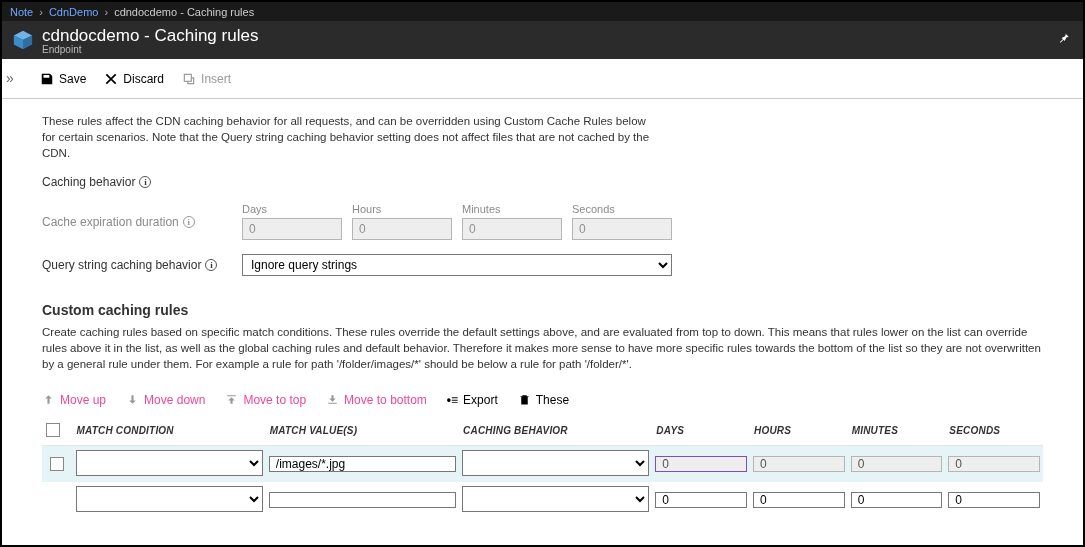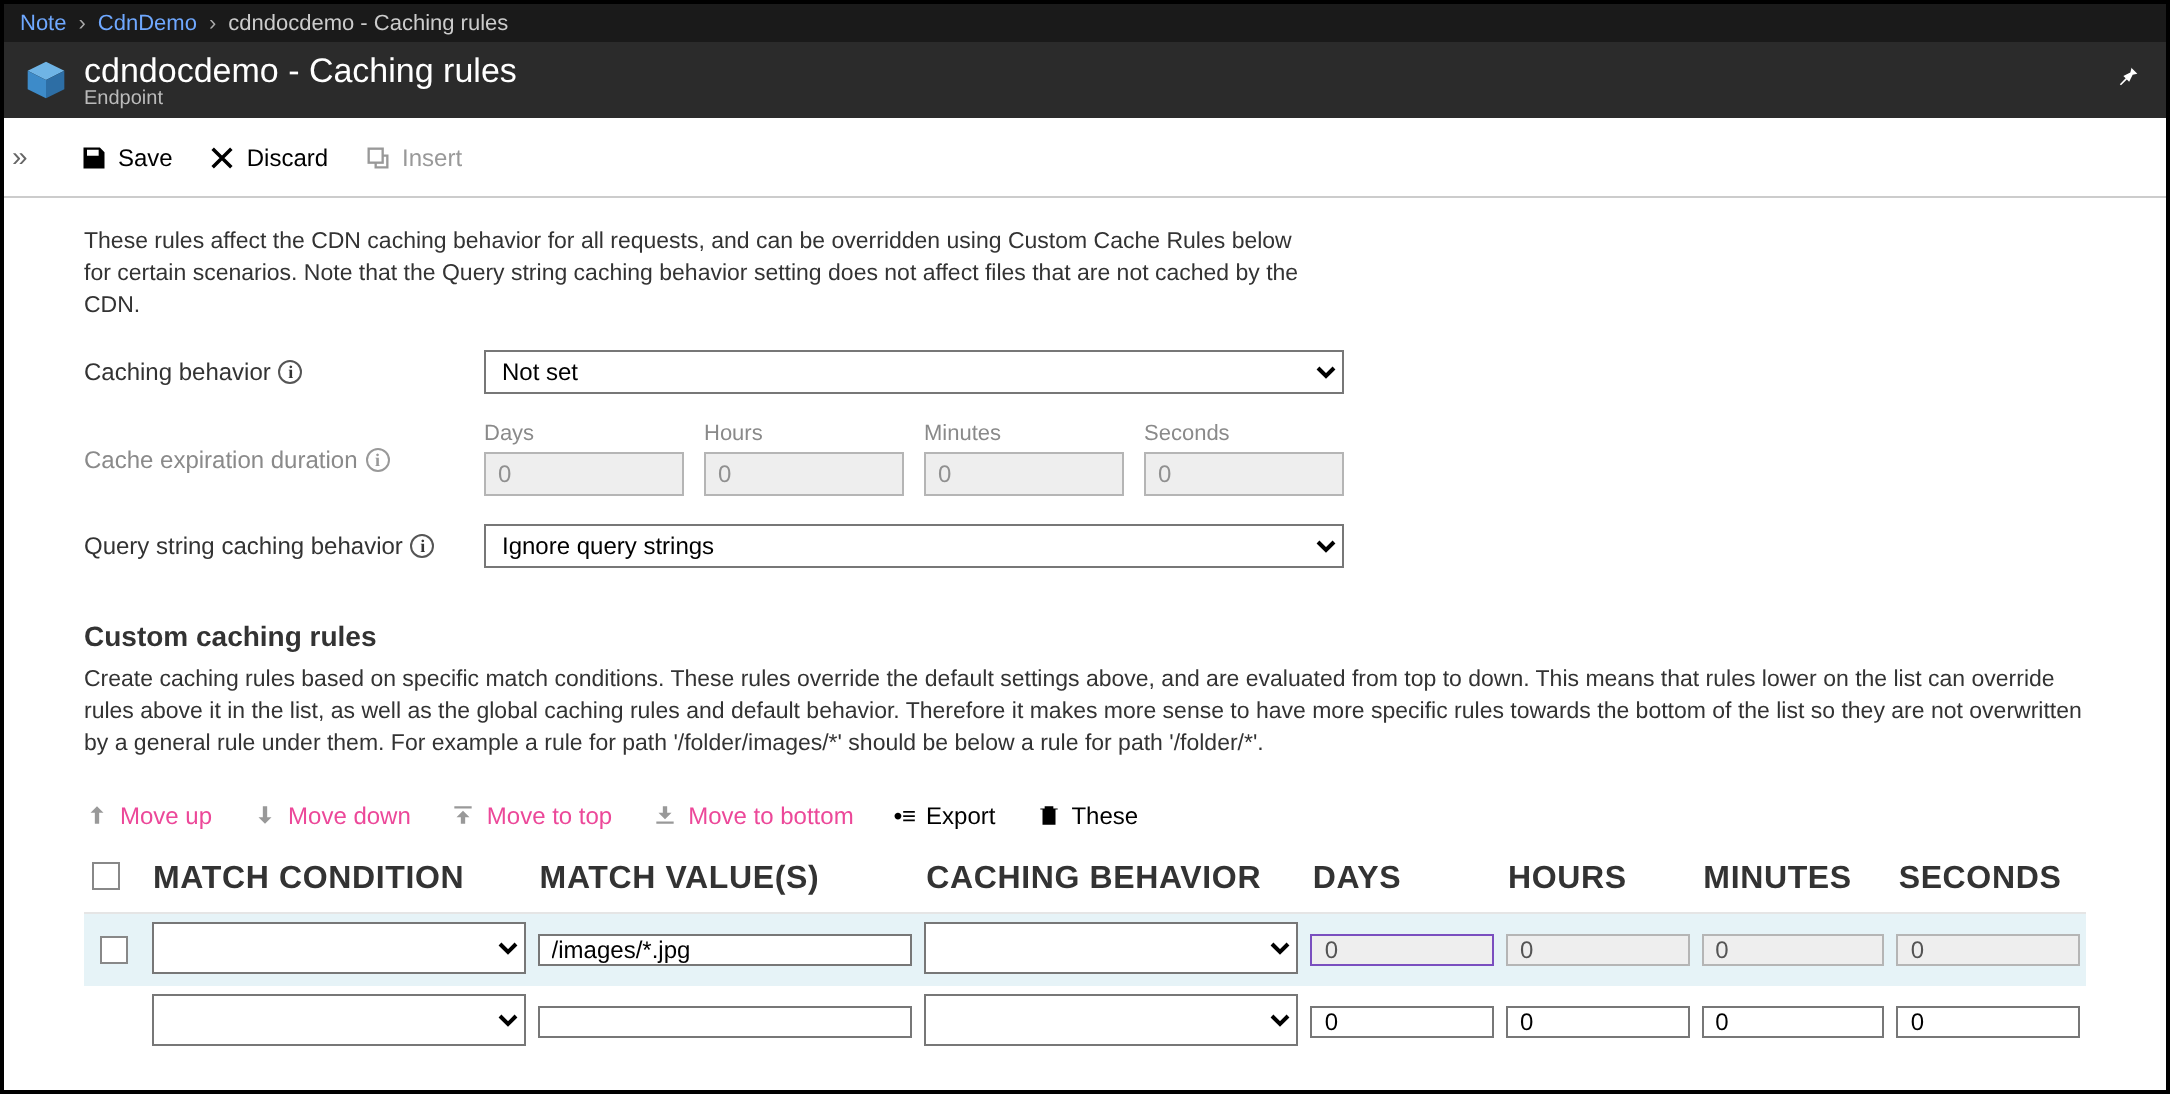--- a/index.html
+++ b/index.html
@@ -132,27 +132,28 @@
     .rules-tool.enabled { color:#000; cursor:pointer;}
     .rules-tool svg{width:13px;height:13px;}
     
     .rules-table {
       margin-top:10px;
       width:100%;
       border-collapse: collapse;
     }
     .rules-table th {
       text-align:left;
-      font-size:16px;
+      font-size:10px;
       font-weight:600;
       padding:6px 4px;
       border-bottom:1px solid #e5e5e5;
       color:#333;
       text-transform: uppercase;
       letter-spacing:0.02em;
+      font-style:italic;
     }
     .rules-table td {
       padding:4px 3px;
       vertical-align: middle;
     }
     .checkbox-cell{width:30px;}
     .header-checkbox, .row-checkbox {
       width:14px;height:14px;border:1px solid #888;
       display:inline-block;background:#fff;
     }
@@ -238,23 +239,20 @@
 </div>
 
 <div class="content">
   <p class="desc">These rules affect the CDN caching behavior for all requests, and can be overridden using Custom Cache Rules below for certain scenarios. Note that the Query string caching behavior setting does not affect files that are not cached by the CDN.</p>
 
   <div class="form-row">
     <div class="form-label">
       <span>Caching behavior</span>
       <span class="info-icon">i</span>
     </div>
-    <select class="wide-select">
-      <option>Not set</option>
-    </select>
   </div>
 
   <div class="form-row">
     <div class="form-label disabled">
       <span>Cache expiration duration</span>
       <span class="info-icon disabled">i</span>
     </div>
     <div class="duration-group">
       <div class="dur-col">
         <label>Days</label>

